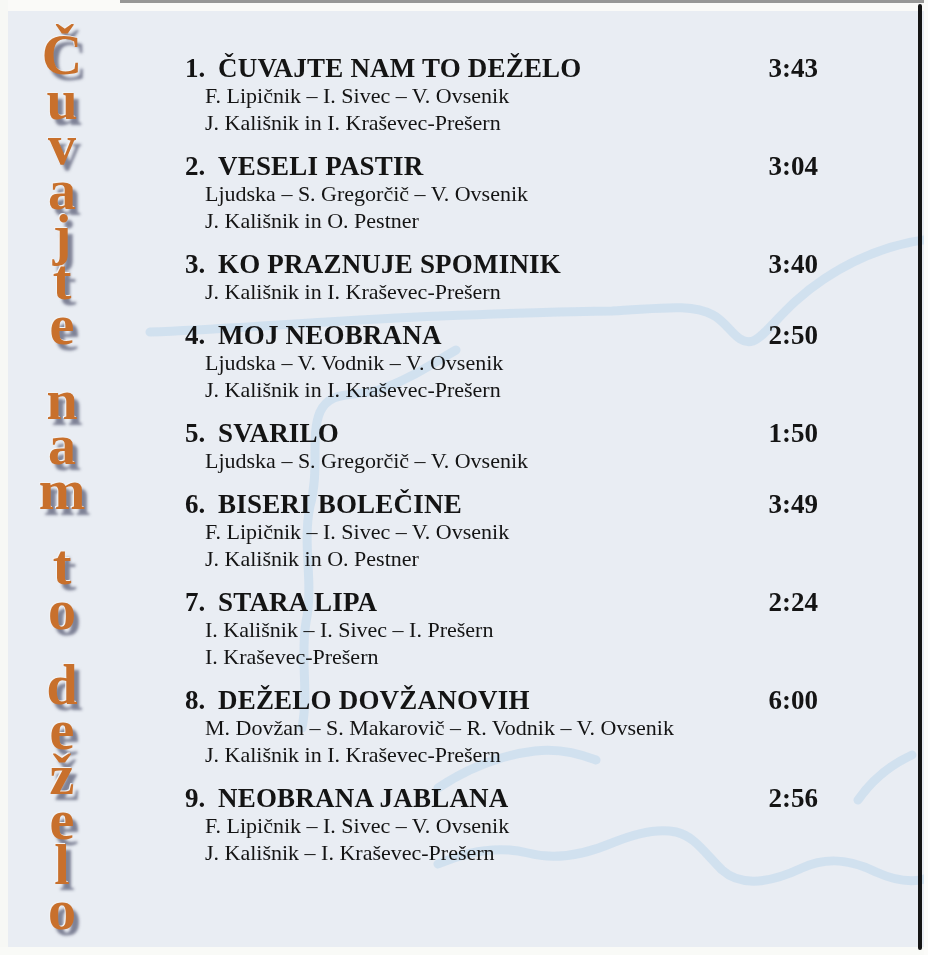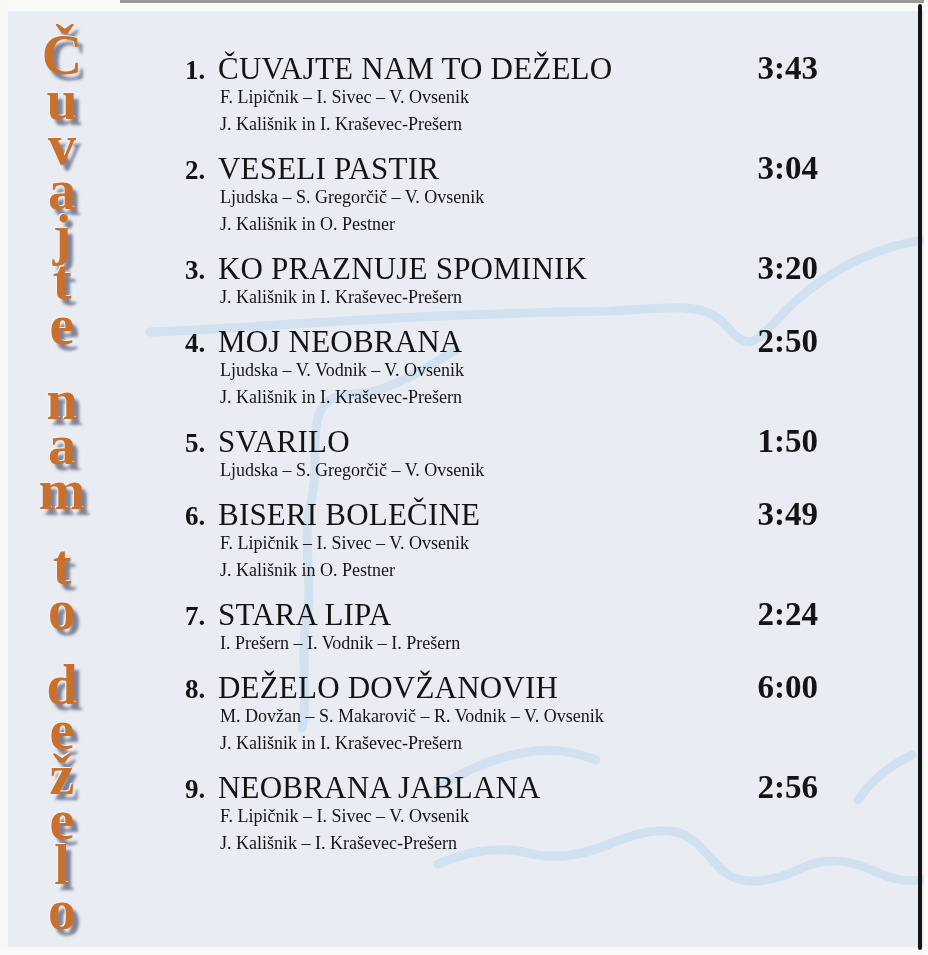--- a/index.html
+++ b/index.html
@@ -36,23 +36,23 @@
   }
 
   
   .tracklist{
     position:absolute;left:185px;top:55px;width:633px;
     display:flex;flex-direction:column;gap:17px;
     color:#141414;
   }
   .track-head{display:flex;align-items:baseline;}
   .num{width:33px;flex:0 0 33px;font-weight:bold;font-size:27px;line-height:27px;}
-  .title{flex:1;font-weight:normal;font-size:31px;line-height:27px;letter-spacing:.2px;white-space:nowrap;}
-  .time{font-weight:bold;font-size:33px;line-height:27px;margin-left:16px;}
-  .credits{margin-left:35px;font-size:18px;line-height:27px;white-space:nowrap;}
+  .title{flex:1;font-weight:bold;font-size:27px;line-height:27px;letter-spacing:.2px;white-space:nowrap;}
+  .time{font-weight:bold;font-size:27px;line-height:27px;margin-left:16px;}
+  .credits{margin-left:20px;font-size:22px;line-height:27px;white-space:nowrap;}
   .credit-line{white-space:nowrap;}
 </style>
 </head>
 <body>
 
 <div class="page" style="--paper: #e9edf3; --accent: #c8702c; --watermark: #c2d8ec;">
 
   <svg class="watermark" viewBox="0 0 928 955" aria-hidden="true">
     <path d="M150,332 C250,328 340,320 440,316 C520,313 575,311 612,311 C658,309 690,303 713,315 C729,323 737,346 753,341 C768,335 783,306 824,279 C860,255 898,243 930,239"></path>
     <path d="M456,350 C430,365 405,382 378,390 C352,397 330,390 320,412 C310,436 320,470 310,506 C302,544 314,583 306,622 C300,658 309,692 302,728"></path>
@@ -119,21 +119,21 @@
       <div class="credits">
           <div class="credit-line">Ljudska – S. Gregorčič – V. Ovsenik</div>
           <div class="credit-line">J. Kališnik in O. Pestner</div>
         </div>
     </div>
 
     <div class="track">
       <div class="track-head">
         <span class="num">3.</span>
         <span class="title">KO PRAZNUJE SPOMINIK</span>
-        <span class="time">3:20</span>
+        <span class="time">3:40</span>
       </div>
       <div class="credits">
           <div class="credit-line">J. Kališnik in I. Kraševec-Prešern</div>
         </div>
     </div>
 
     <div class="track">
       <div class="track-head">
         <span class="num">4.</span>
         <span class="title">MOJ NEOBRANA</span>
@@ -168,21 +168,22 @@
         </div>
     </div>
 
     <div class="track">
       <div class="track-head">
         <span class="num">7.</span>
         <span class="title">STARA LIPA</span>
         <span class="time">2:24</span>
       </div>
       <div class="credits">
-          <div class="credit-line">I. Prešern – I. Vodnik – I. Prešern</div>
+          <div class="credit-line">I. Kališnik – I. Sivec – I. Prešern</div>
+          <div class="credit-line">I. Kraševec-Prešern</div>
         </div>
     </div>
 
     <div class="track">
       <div class="track-head">
         <span class="num">8.</span>
         <span class="title">DEŽELO DOVŽANOVIH</span>
         <span class="time">6:00</span>
       </div>
       <div class="credits">

